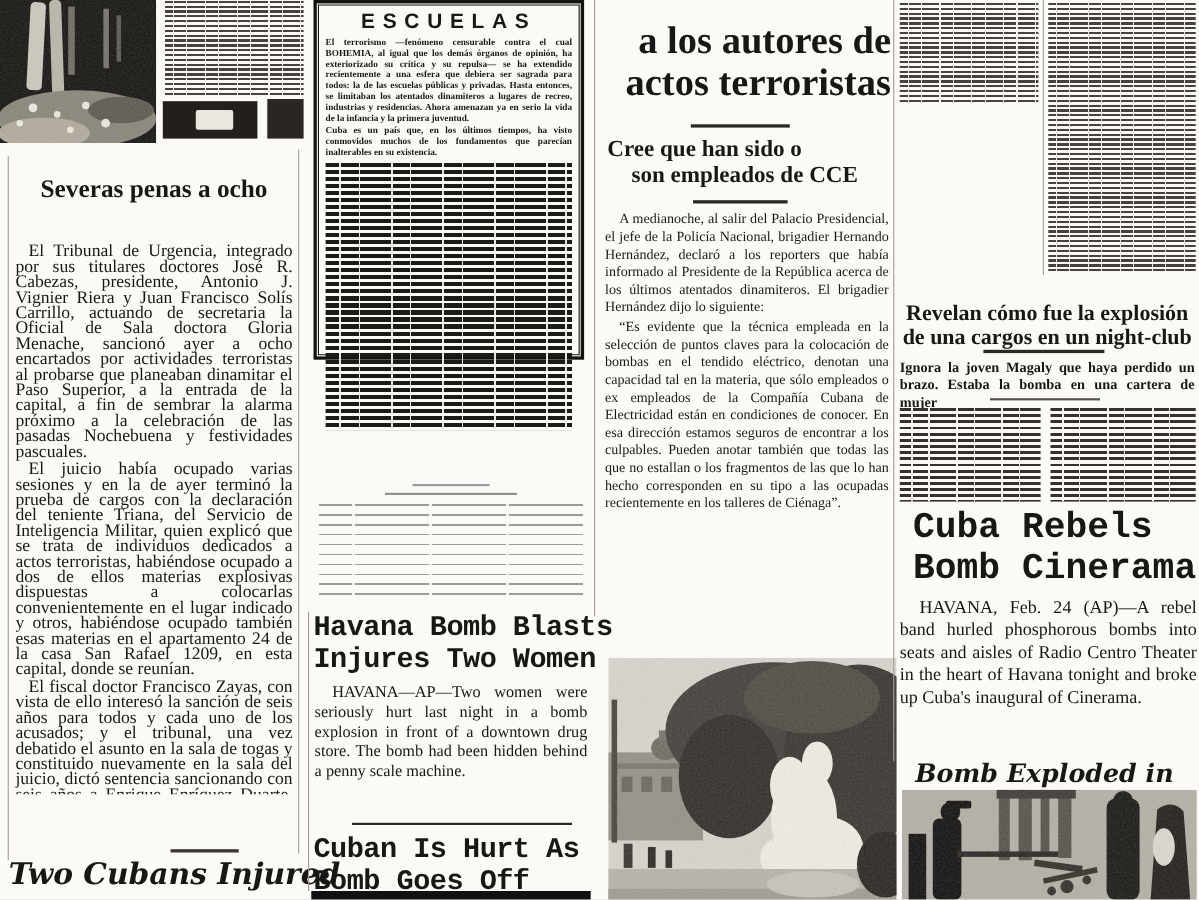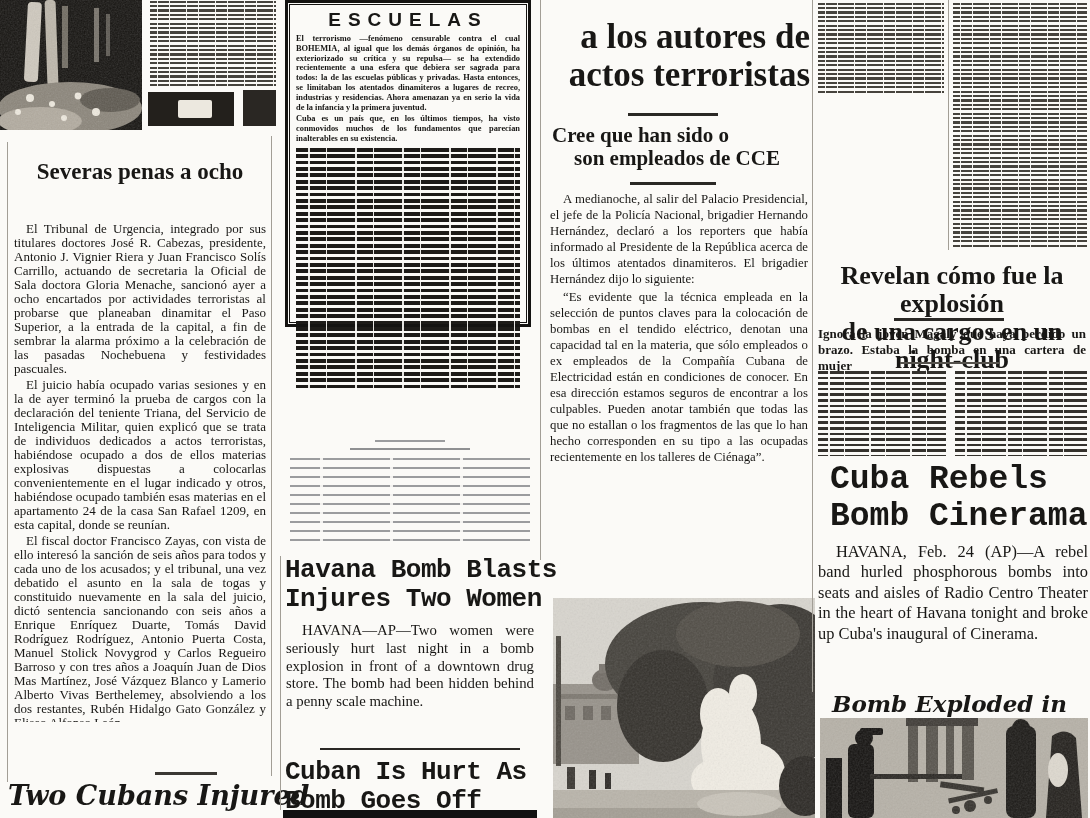--- a/index.html
+++ b/index.html
@@ -6,21 +6,21 @@
   #page{position:relative;width:1090px;height:818px;background:#fbfaf7;overflow:hidden;
         font-family:"Liberation Serif",serif;color:#181715;}
   .abs{position:absolute;}
   .just{text-align:justify;text-justify:inter-word;}
   .ctr{text-align:center;}
   
   .serif-head{font-family:"Liberation Serif",serif;font-weight:bold;line-height:1.08;}
   .gothic{font-family:Liberation Mono, monospace;font-weight:bold;letter-spacing:-0.5px;line-height:1.12;}
   .ital-head{font-family:"DejaVu Serif",serif;font-style:italic;font-weight:bold;}
   
-  .body-sm{font-size:13px;line-height:14px;}
+  .body-sm{font-size:16px;line-height:14px;}
   .body-sm p{margin:0 0 2px;text-indent:12px;}
   .body-md{font-size:12.8px;line-height:15.9px;}
   .body-md p{margin:0 0 3px;text-indent:13px;}
   .body-lg{font-size:14.8px;line-height:17.8px;}
   .body-xl{font-size:16.4px;line-height:20.4px;}
   
   .vrule{width:1px;background:#a29e96;}
   .hrule{height:2px;background:#2a2825;}
   .shortrule{height:3px;background:#2a2825;}
   
@@ -177,21 +177,21 @@
     <ellipse cx="252" cy="188" rx="26" ry="30" fill="#2c2925"></ellipse>
     <rect width="262" height="220" filter="url(#gB)" opacity=".18"></rect>
   </svg>
 
   <div class="abs vrule" style="left:812px;top:0;height:692px"></div>
 
   <div class="abs ill-tiny" style="left:818px;top:2px;width:126px;height:92px"></div>
   <div class="abs vrule" style="left:948px;top:0;height:250px"></div>
   <div class="abs ill-tiny" style="left:953px;top:2px;width:134px;height:246px"></div>
 
-  <div class="abs serif-head ctr" style="left:816px;top:262px;width:272px;font-size:26px">
+  <div class="abs serif-head ctr" style="left:816px;top:275px;width:272px;font-size:20px">
     <div>Revelan cómo fue la explosión</div>
     <div>de una cargos en un night-club</div>
   </div>
   <div class="abs" style="left:894px;top:318px;width:110px;height:3px;background:#2a2825"></div>
   <div class="abs just blurry" style="left:818px;top:326px;width:268px;font-size:13px;line-height:16px;font-weight:bold">Ignora la joven Magaly que haya perdido un brazo. Estaba la bomba en una cartera de mujer</div>
   <div class="abs" style="left:900px;top:362px;width:100px;height:2px;background:#55524c"></div>
   <div class="abs ill" style="left:818px;top:370px;width:128px;height:86px"></div>
   <div class="abs ill" style="left:955px;top:370px;width:132px;height:86px"></div>
 
   <div class="abs gothic" style="left:830px;top:462px;font-size:33px;letter-spacing:0">

